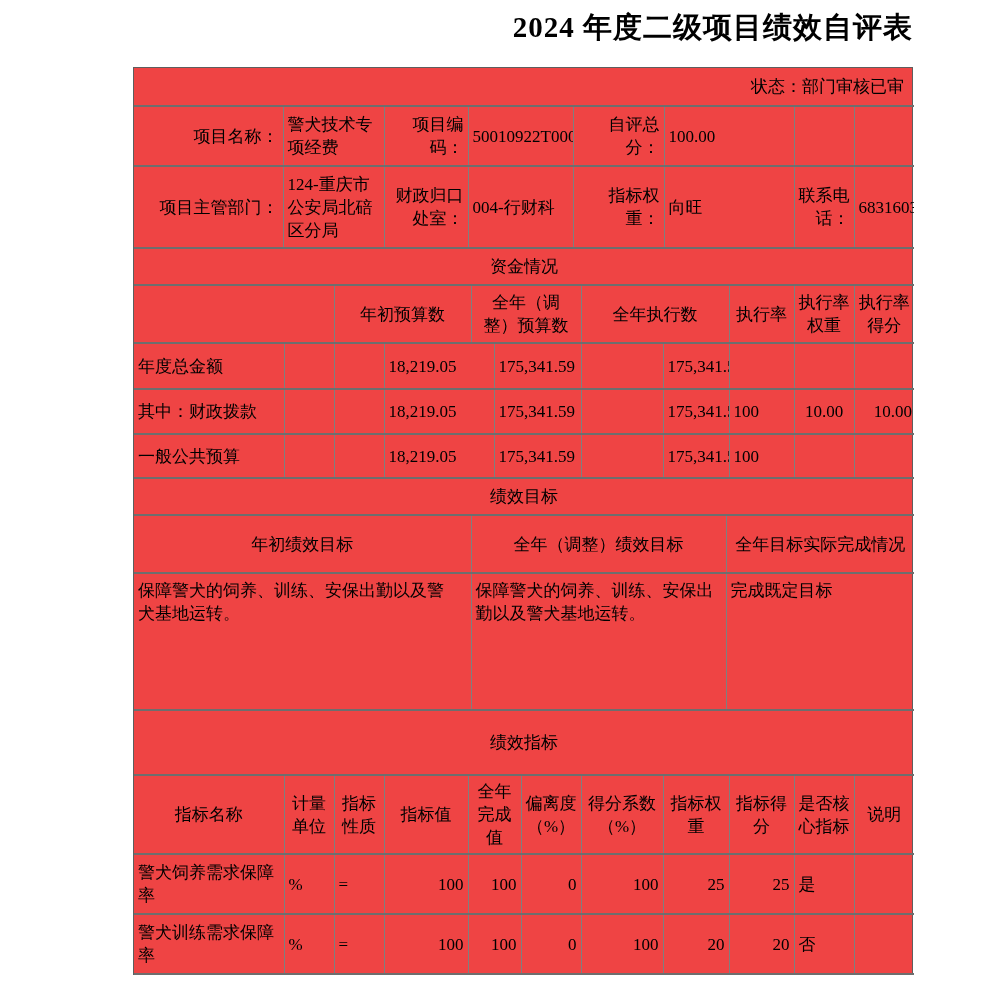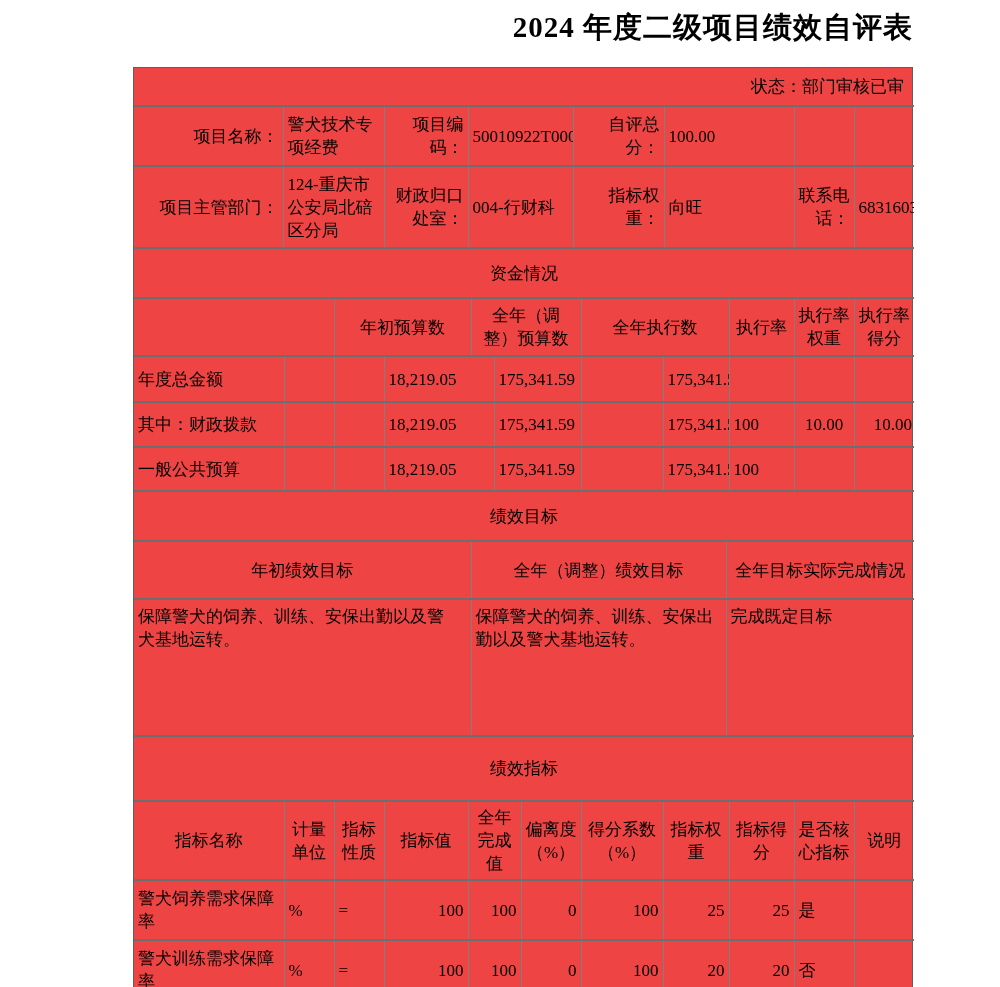--- a/index.html
+++ b/index.html
@@ -27,21 +27,21 @@
     border-right:1px solid #7f7f7f;
     border-bottom:2px solid #6e6e6e;
     padding:2px 4px;
     vertical-align:middle;
     overflow:hidden;
     word-break:normal;
   }
   table.t td:last-child { border-right:none; }
   
   tr.h38 td{height:38px} tr.h59 td{height:59px} tr.h82 td{height:82px}
-  tr.h49 td{height:49px} tr.h57 td{height:57px} tr.h45 td{height:45px}
+  tr.h49 td{height:36px} tr.h57 td{height:57px} tr.h45 td{height:45px}
   tr.h44 td{height:44px} tr.h43 td{height:57px} tr.h137 td{height:137px}
   tr.h51 td{height:64px} tr.h78 td{height:78px} tr.h60 td{height:60px}
   
   .lab { text-align:right; padding-right:6px; }
   .al  { text-align:left; }
   .ar  { text-align:right; padding-right:4px; }
   .ac  { text-align:center; }
   .vt  { vertical-align:top !important; padding-top:5px !important;margin-left:22px; }
   .bk  { word-break:break-all; }
   .pr24{ padding-right:24px !important; }

